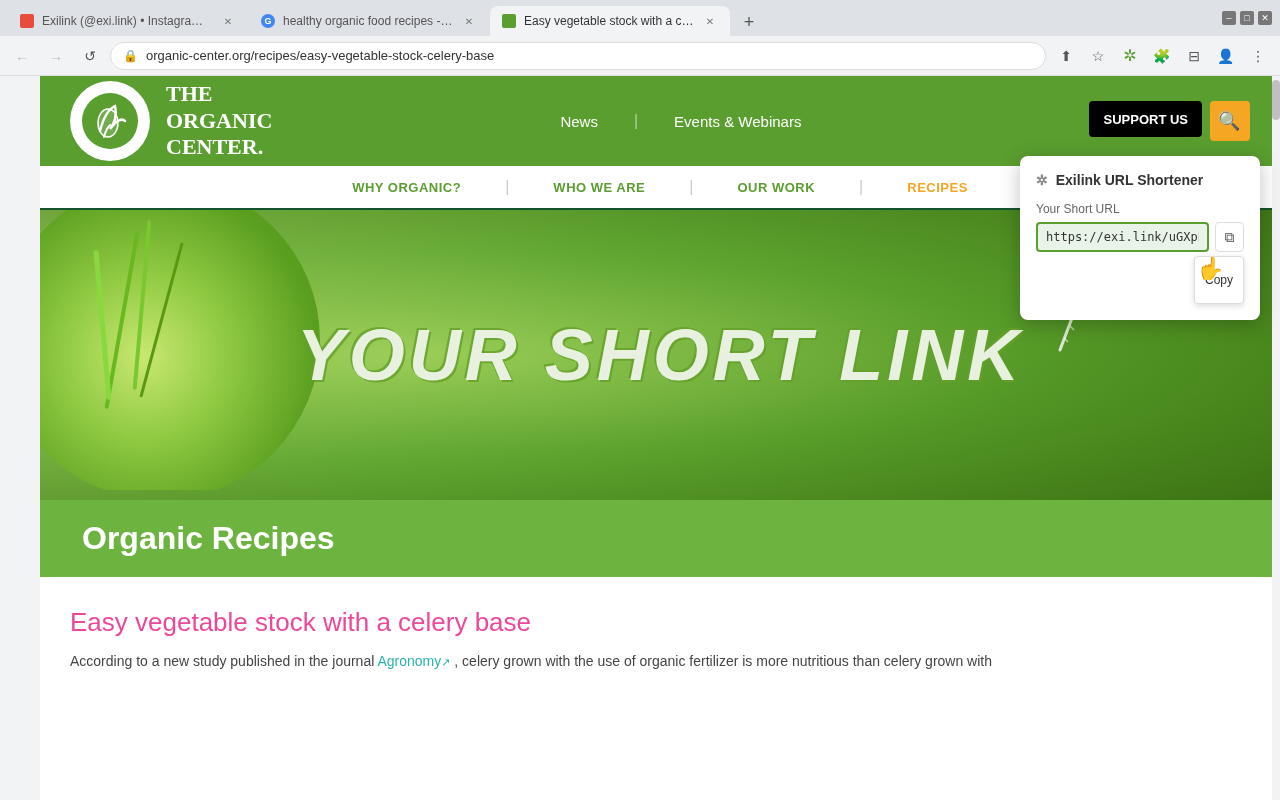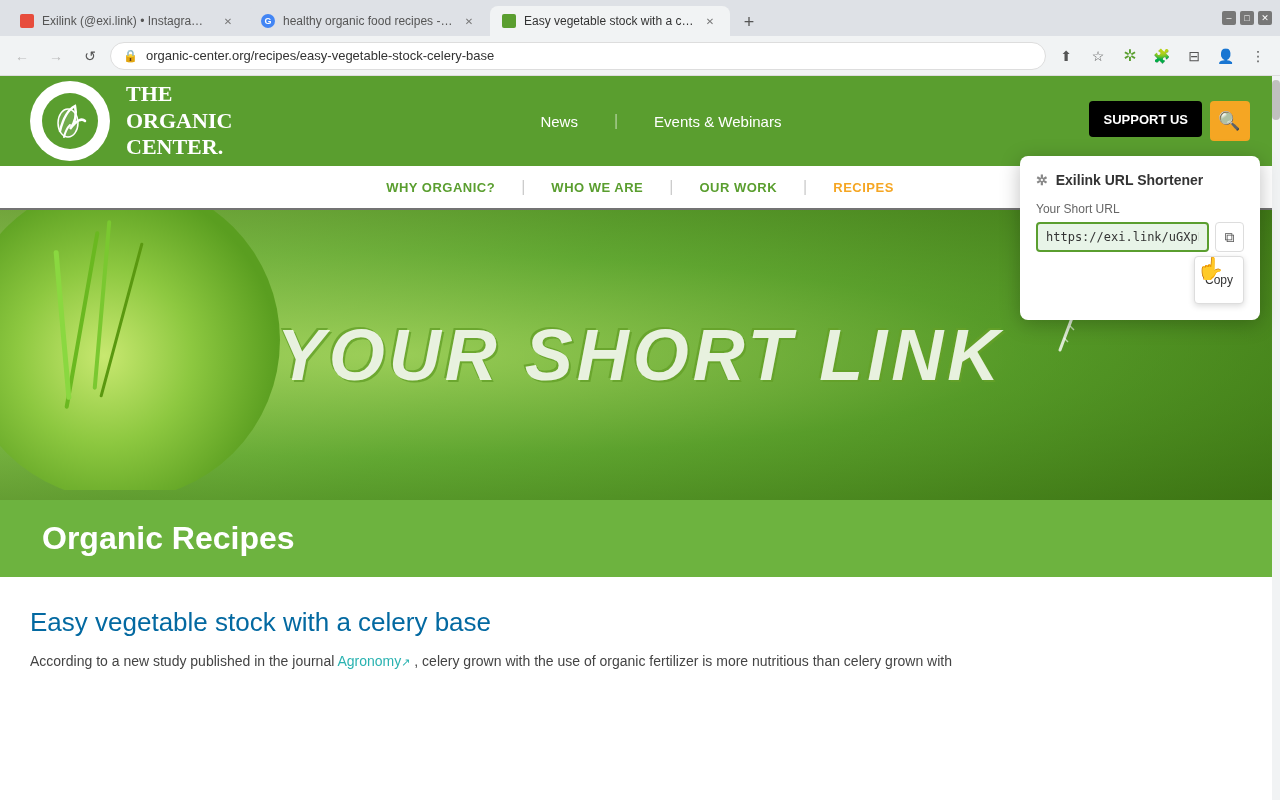--- a/index.html
+++ b/index.html
@@ -42,37 +42,37 @@
     .logo-text { color: #fff; font-size: 22px; font-weight: bold; line-height: 1.2; font-family: Georgia, serif; }
     .header-nav { flex: 1; display: flex; justify-content: center; align-items: center; gap: 36px; }
     .nav-item { color: #fff; font-size: 15px; text-decoration: none; }
     .nav-separator { color: rgba(255,255,255,0.5); }
     .header-actions { display: flex; gap: 8px; }
     .header-btn { height: 36px; padding: 0 14px; border-radius: 4px; border: none; cursor: pointer; font-size: 13px; font-weight: bold; color: #fff; }
     .btn-teal { background: #000000; }
     .btn-orange { background: #f5a623; display: flex; align-items: center; justify-content: center; width: 40px; height: 40px; border-radius: 4px; }
 
     
-    .sub-nav { background: #fff; display: flex; align-items: center; justify-content: center; gap: 26px; padding: 12px 30px; border-bottom: 2px solid #737373; }
+    .sub-nav { background: #fff; display: flex; align-items: center; justify-content: center; gap: 44px; padding: 12px 30px; border-bottom: 2px solid #14532d; }
     .sub-nav-item { color: #5a9e2f; font-size: 13px; font-weight: bold; text-decoration: none; letter-spacing: 0.5px; }
     .sub-nav-separator { color: #ccc; }
     .sub-nav-highlight { color: #f5a623; }
 
     
     .hero { width: 100%; height: 290px; background: linear-gradient(135deg, #a8d568 0%, #6db33f 40%, #4a8a20 100%); position: relative; overflow: hidden; display: flex; align-items: center; justify-content: center; }
     .hero-bg-overlay { position: absolute; inset: 0; background: radial-gradient(ellipse at 30% 50%, rgba(180,220,100,0.6) 0%, rgba(80,150,30,0.4) 50%, rgba(50,100,10,0.6) 100%); }
     .hero-text { position: relative; z-index: 2; font-size: 72px; font-weight: 700; color: rgba(255,255,255,0.85); text-shadow: 2px 2px 0 rgba(100,160,40,0.8), -2px -2px 0 rgba(100,160,40,0.8); font-style: italic; letter-spacing: 4px; font-family: Impact, Arial, sans-serif; text-align: center; }
 
     
     .green-banner { background: #6db33f; padding: 20px 42px; }
     .green-banner h2 { color: #fff; font-size: 32px; font-weight: bold; }
 
     
     .article-content { padding: 30px 30px 20px; }
-    .article-title { color: #0369a1; font-size: 26px; font-weight: normal; margin-bottom: 12px; }
+    .article-title { color: #ec4899; font-size: 26px; font-weight: normal; margin-bottom: 12px; }
     .section-label { color: #f5a623; font-size: 18px; font-weight: bold; margin-bottom: 10px; }
     .article-text { color: #444; font-size: 14px; line-height: 1.6; }
     .article-link { color: #2ab3b1; text-decoration: none; }
 
     
     .popup-overlay { position: absolute; top: 80px; right: 20px; z-index: 100; }
     .popup { background: #fff; border-radius: 8px; box-shadow: 0 4px 20px rgba(0,0,0,0.25); padding: 16px; width: 240px; }
     .popup-header { display: flex; align-items: center; gap: 8px; margin-bottom: 14px; font-size: 14px; font-weight: bold; color: #333; }
     .popup-icon { color: #888; font-size: 14px; }
     .popup-label { font-size: 12px; color: #666; margin-bottom: 6px; }
@@ -131,21 +131,21 @@
       <div class="toolbar-icon">⬆</div>
       <div class="toolbar-icon">☆</div>
       <div class="toolbar-icon active" style="color:#5a9e2f;font-size:16px;">✲</div>
       <div class="toolbar-icon">🧩</div>
       <div class="toolbar-icon">⊟</div>
       <div class="toolbar-icon">👤</div>
       <div class="toolbar-icon">⋮</div>
     </div>
   </div>
 
-  <div class="page-content" style="position:relative;">
+  <div class="page-content" style="position:relative;margin-left:40px;">
 
     <div class="site-header">
       <div class="site-logo">
         <div class="logo-circle">
           <svg class="logo-svg" viewBox="0 0 60 60">
             <circle cx="30" cy="30" r="28" fill="#5a9e2f"></circle>
             <path d="M20 40 Q25 20 35 15 Q38 28 30 38 Q40 25 45 30" stroke="#fff" stroke-width="2.5" fill="none" stroke-linecap="round"></path>
             <ellipse cx="28" cy="32" rx="10" ry="14" fill="rgba(255,255,255,0.15)" stroke="#fff" stroke-width="1.5"></ellipse>
             <path d="M24 46 Q26 38 30 34" stroke="#fff" stroke-width="2" fill="none" stroke-linecap="round"></path>
           </svg>

